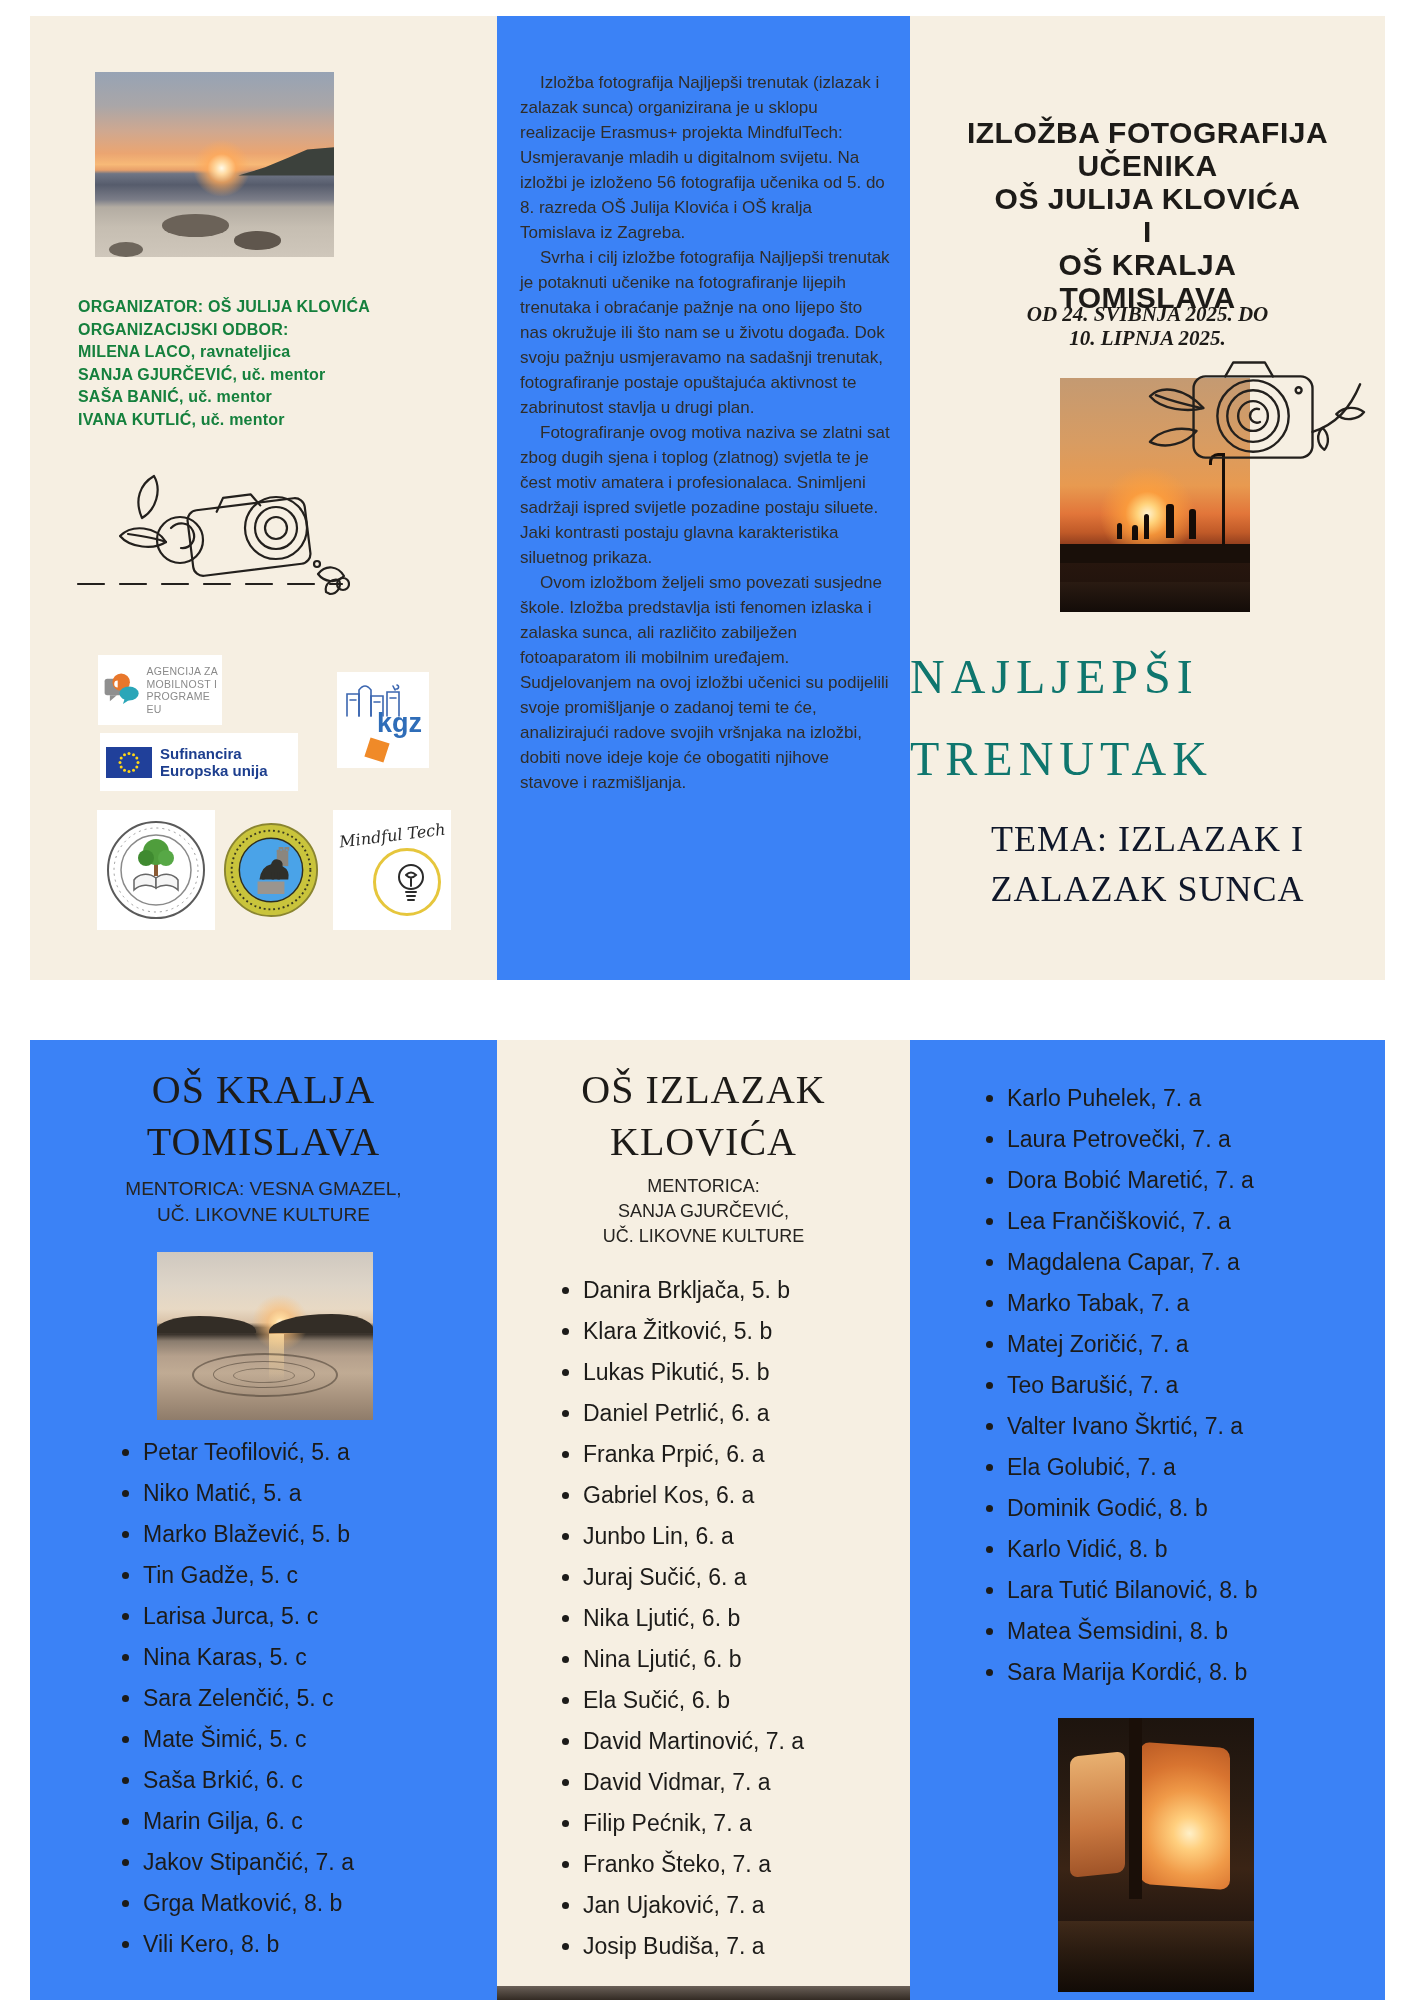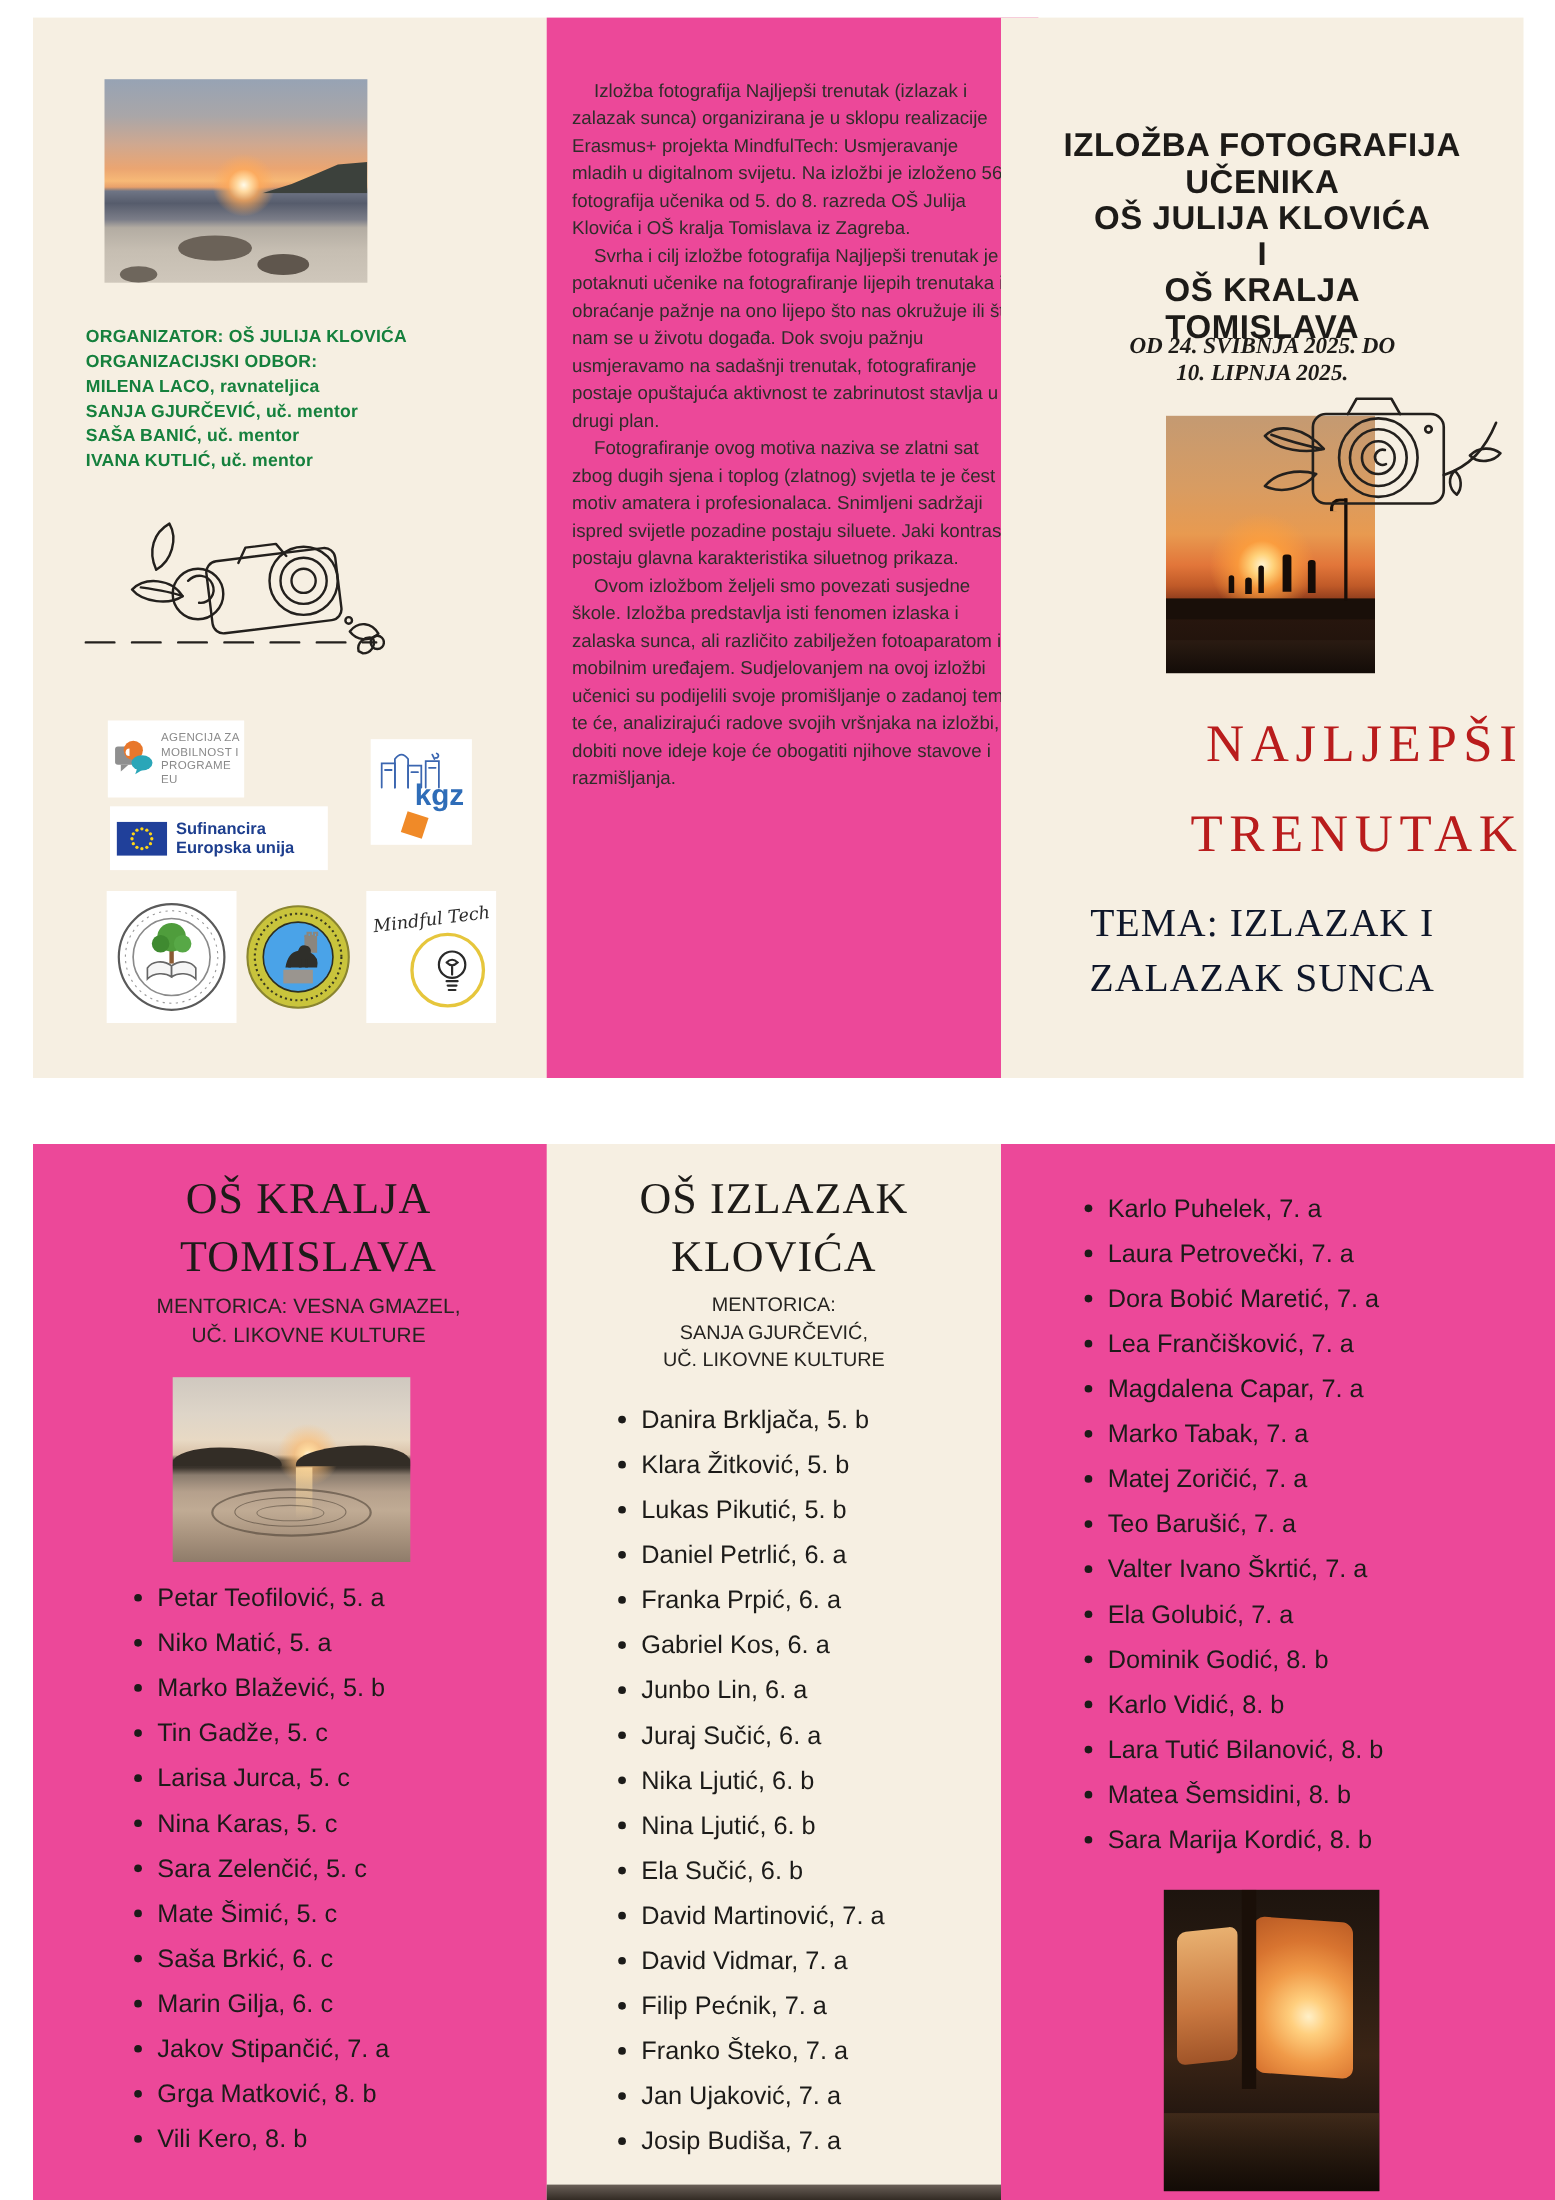--- a/index.html
+++ b/index.html
@@ -1,20 +1,20 @@
 <!DOCTYPE html>
 <html><head>
 <meta charset="utf-8">
 <style>
   html,body{margin:0;padding:0;background:#ffffff;}
   .page{position:relative;width:1414px;height:2000px;background:#ffffff;overflow:hidden;
         font-family:"Liberation Sans","DejaVu Sans",sans-serif;color:#262421;}
   .panel{position:absolute;}
   .cream{background:#f6efe2;}
-  .beige{background:#ec4899;padding-left:34px;}
+  .beige{background:#3b82f6;}
 
   
   .p-tl{left:30px;top:16px;width:467px;height:964px;}
   .photo{position:absolute;overflow:hidden;}
   .photo-beach{left:65px;top:56px;width:239px;height:185px;
     background:
       radial-gradient(circle at 53% 52%, #fffbe9 0%, #ffd9a0 4%, rgba(255,170,90,.78) 9%, rgba(255,150,80,0) 18%),
       linear-gradient(to bottom,#97a3b4 0%,#a9a6a8 18%,#cfa890 32%,#eba571 44%,#f7b977 50%,#e8a06a 53%,
         #6f7585 55%,#565c6c 61%,#7b7d88 69%,#b3aca2 73%,#c6beb2 84%,#cfc7bb 100%);}
   .pb-land{position:absolute;right:0;top:40%;width:40%;height:16%;background:#3c413c;
@@ -62,23 +62,23 @@
       radial-gradient(circle at 46% 58%, #fff3d0 0%, #ffd27a 6%, rgba(255,160,60,.8) 13%, rgba(230,110,40,0) 28%),
       linear-gradient(to bottom,#c49a72 0%,#d89c62 28%,#e89a50 46%,#e2763a 58%,#c05a28 66%,#8a3a1c 72%,#27160e 78%,#1d110b 100%);}
   .ph-pier{position:absolute;left:0;top:71%;width:100%;height:8%;background:#190f09;}
   .fig{position:absolute;background:#150c07;border-radius:3px 3px 0 0;}
   .lamp{position:absolute;right:13%;top:32%;width:3px;height:40%;background:#170e08;}
   .lamp::before{content:"";position:absolute;left:-13px;top:0;width:13px;height:9px;
     border-left:3px solid #170e08;border-top:3px solid #170e08;border-radius:9px 0 0 0;}
   .ph-boats{position:absolute;bottom:0;left:0;width:100%;height:13%;
     background:linear-gradient(to bottom,#2a1b12,#130c08);}
   .cam-right{position:absolute;left:232px;top:330px;width:228px;height:150px;}
-  .title-main{position:absolute;left:0;right:0;top:620px;text-align:right;
+  .title-main{position:absolute;left:0;right:0;top:620px;text-align:left;
     font-family:"Liberation Serif","DejaVu Serif",serif;font-size:48px;line-height:82px;
-    letter-spacing:6px;color:#b91c1c;}
+    letter-spacing:6px;color:#0f766e;}
   .title-theme{position:absolute;left:0;right:0;top:798px;text-align:center;
     font-family:"Liberation Serif","DejaVu Serif",serif;font-size:36px;line-height:50px;
     letter-spacing:1px;color:#0f172a;}
 
   
   .p-bl{left:30px;top:1040px;width:467px;height:960px;}
   .p-bm{left:497px;top:1040px;width:413px;height:960px;}
   .p-br{left:910px;top:1040px;width:475px;height:960px;}
 
   .sec-title{position:absolute;left:0;right:0;top:24px;text-align:center;

